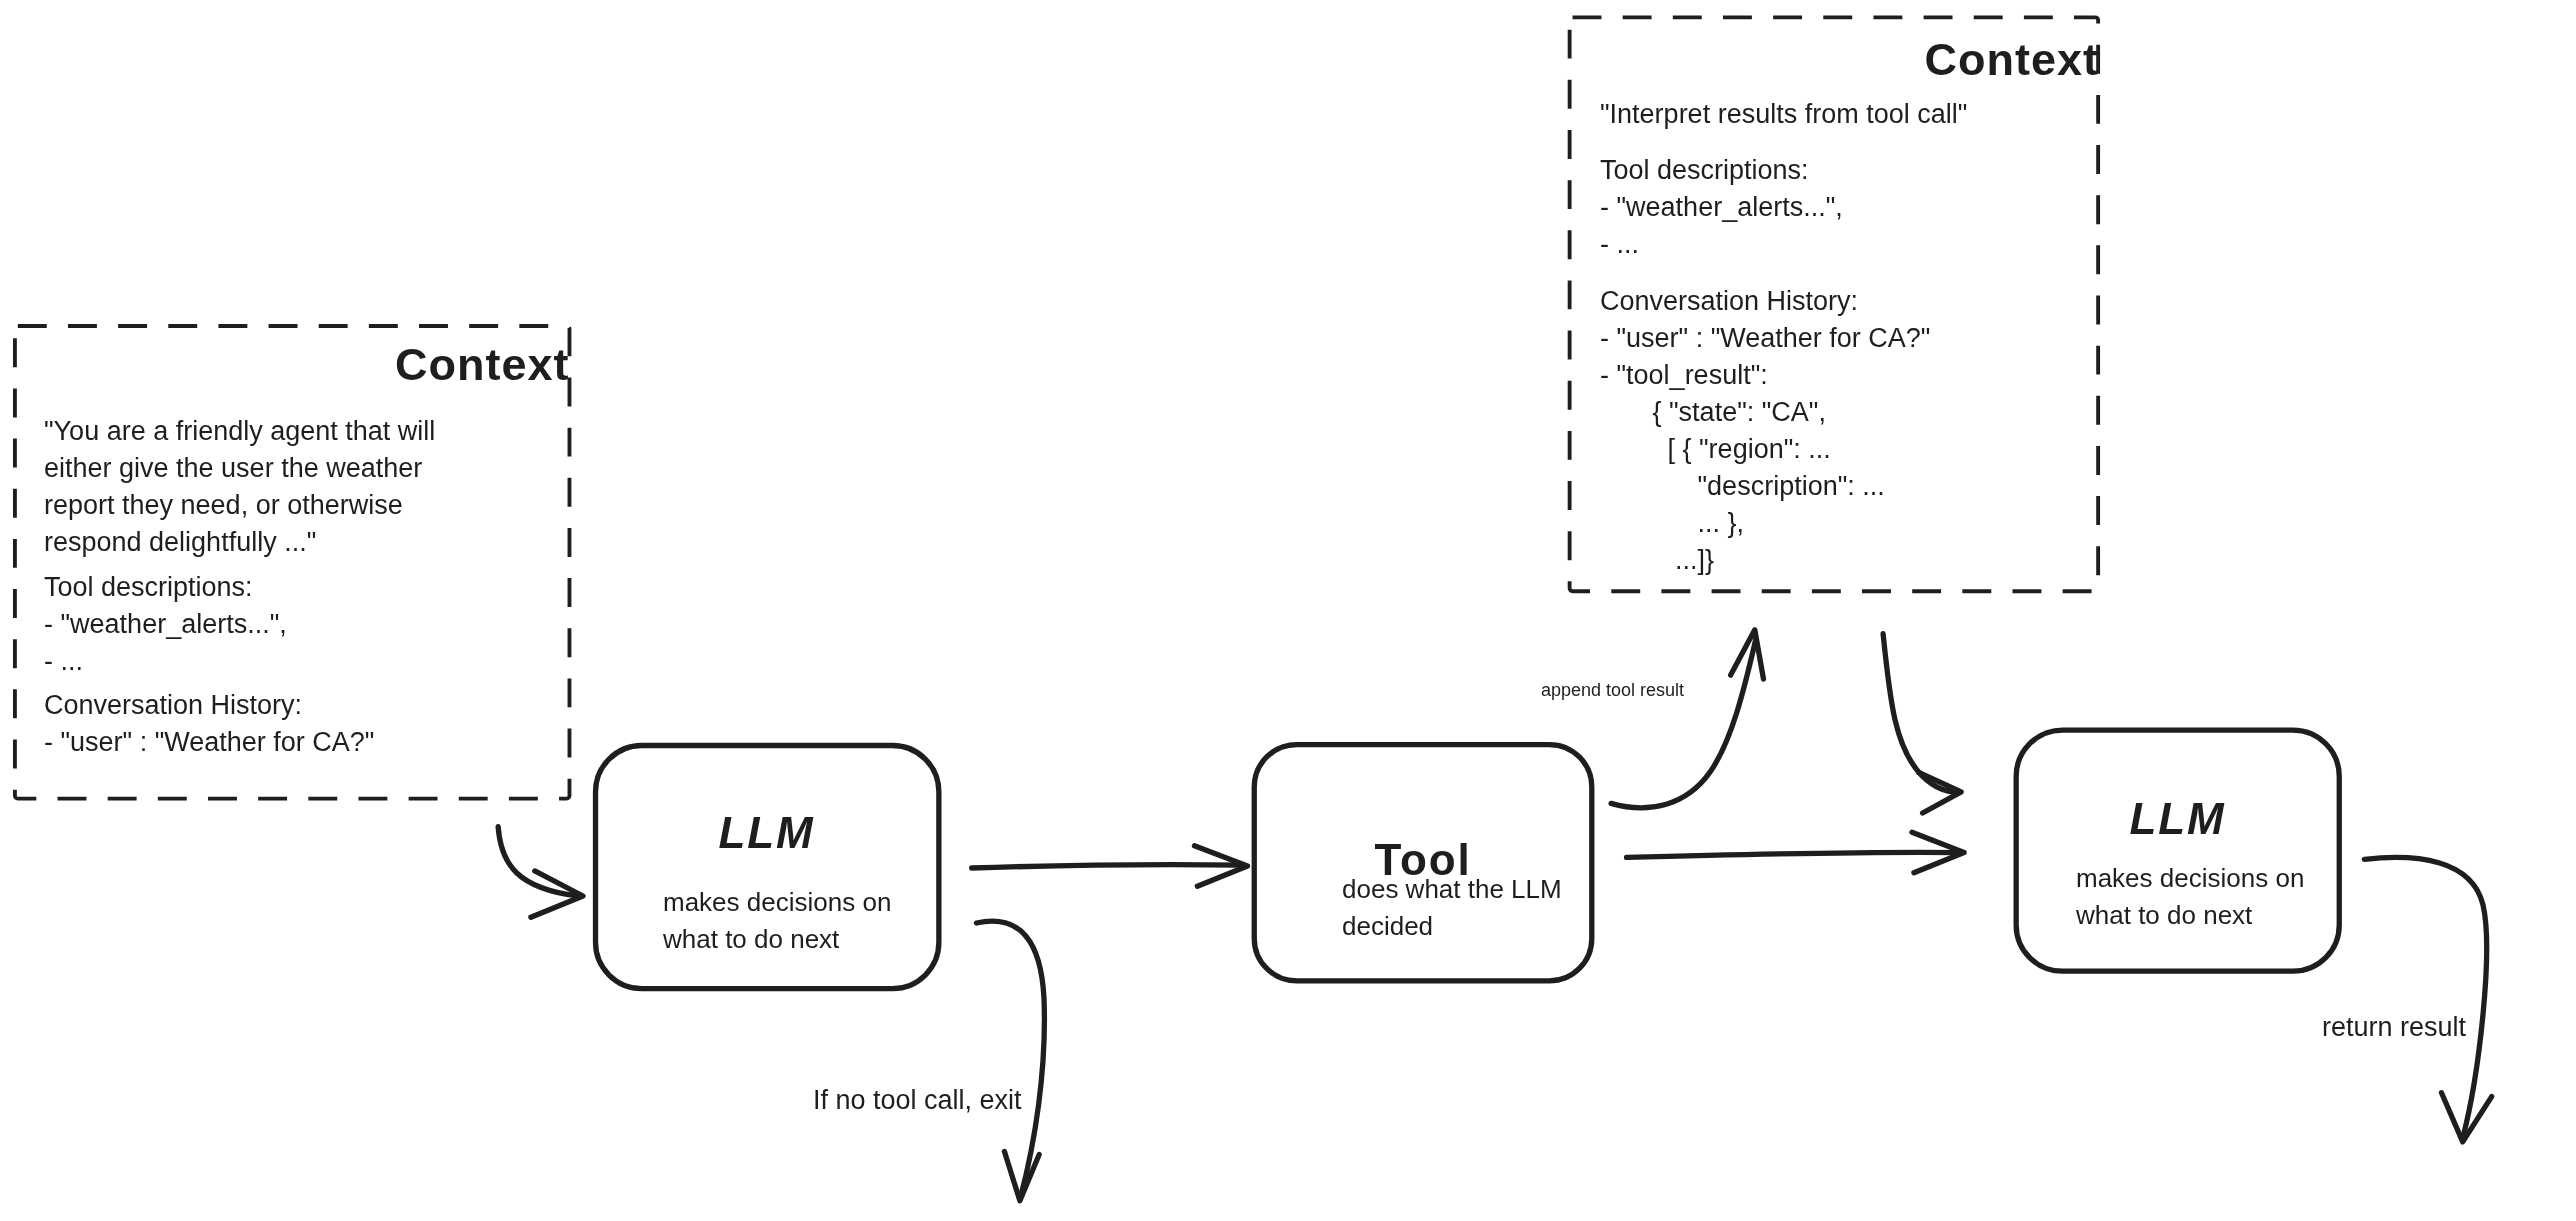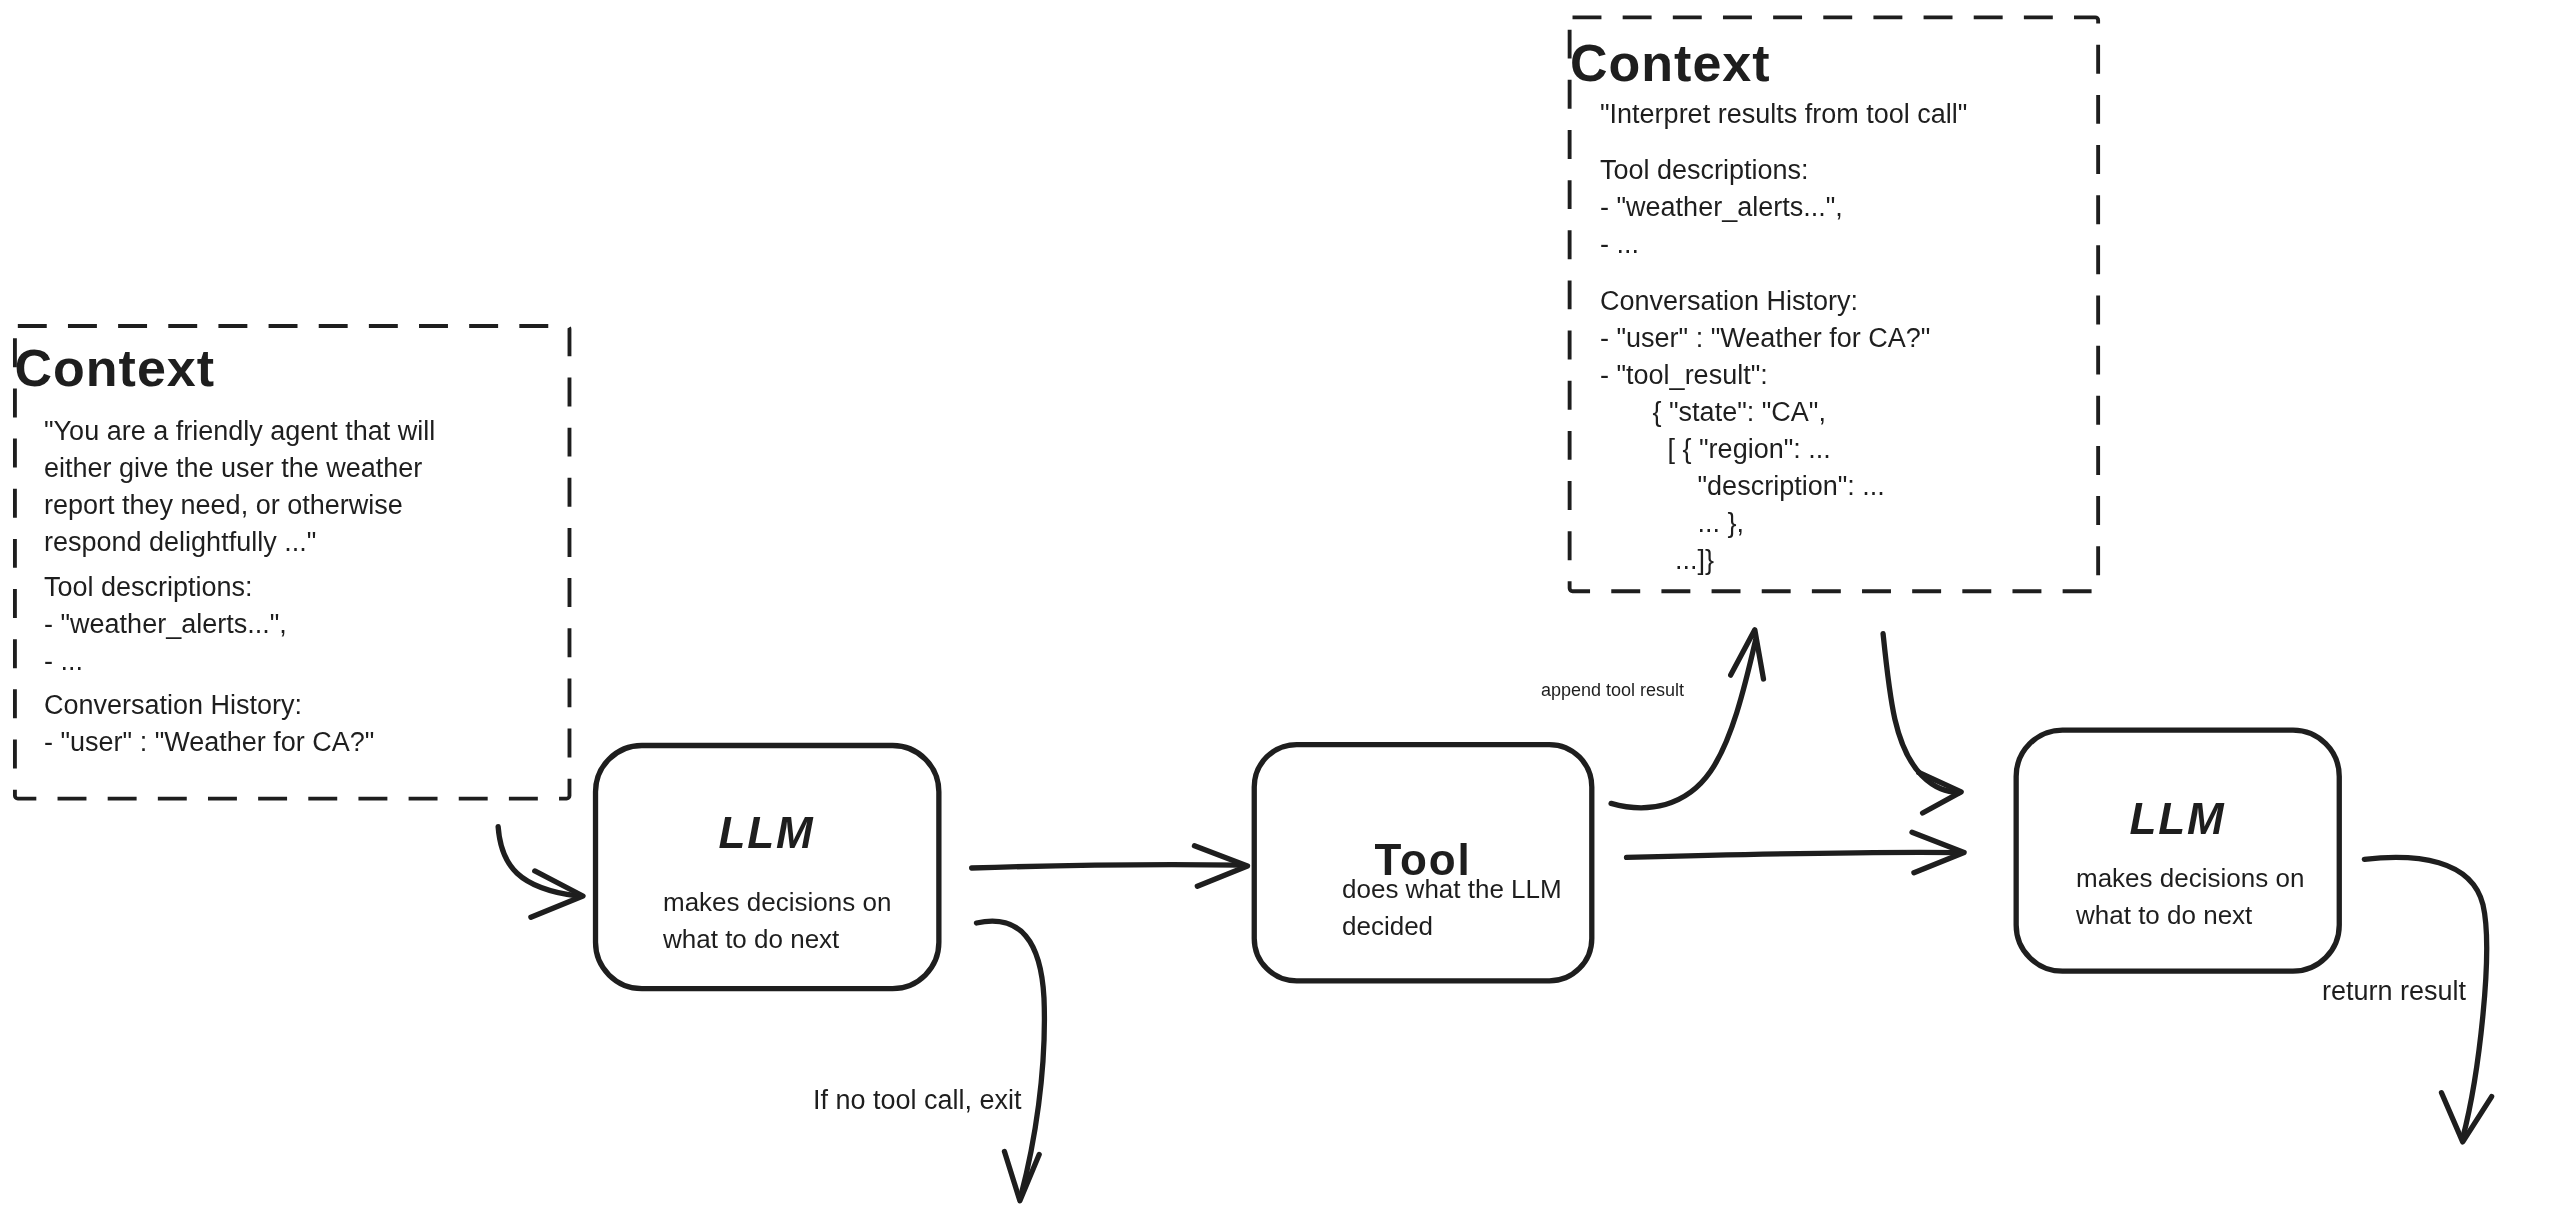--- a/index.html
+++ b/index.html
@@ -12,21 +12,21 @@
     color: var(--ink);
     overflow: hidden;
   }
   #shapes { position: absolute; left: 0; top: 0; width: 2576px; height: 1221px; }
   .stroke { fill: none; stroke: var(--ink); stroke-linecap: round; stroke-linejoin: round; }
   .node-rect { stroke-width: 5.5; }
   .dashed-rect { stroke-width: 4; stroke-dasharray: 30 22; stroke-linecap: butt; }
   .arrow { stroke-width: 5.5; }
   .abs { position: absolute; }
   .ctx-title {
-    font-size: 52px; font-weight: bold; text-align: left;
+    font-size: 45px; font-weight: bold; text-align: right;
     letter-spacing: 1px; line-height: 1.1; color: var(--ink);
   }
   .node-title {
     font-weight: bold; text-align: center; line-height: 1; color: var(--ink);
     letter-spacing: 1.9px;
   }
   .llm-title { font-size: 44px; font-style: italic; }
   .tool-title { font-size: 44px; margin-top: 28px; }
   .body-text { font-size: 27px; line-height: 37px; white-space: pre; color: var(--ink); }
   .ctx-left-body .para { margin-bottom: 7.7px; }
@@ -119,14 +119,14 @@
 <div class="abs node-title tool-title" style="left:1254px; top:810px; width:338px;">Tool</div>
 <div class="abs node-sub" style="left:1322px; top:871px;margin-left:20px;">does what the LLM
 decided</div>
 
 <div class="abs node-title llm-title" style="left:2016px; top:797px; width:323px;">LLM</div>
 <div class="abs node-sub" style="left:2076px; top:860px;">makes decisions on
 what to do next</div>
 
 <div class="abs edge-label" style="left:1541px; top:680px; font-size:18px;">append tool result</div>
 <div class="abs edge-label" style="left:813px; top:1037px;margin-top:48px;">If no tool call, exit</div>
-<div class="abs edge-label" style="left:2322px; top:976px;">return result</div>
+<div class="abs edge-label" style="left:2322px; top:1012px;">return result</div>
 
 
 </body></html>

